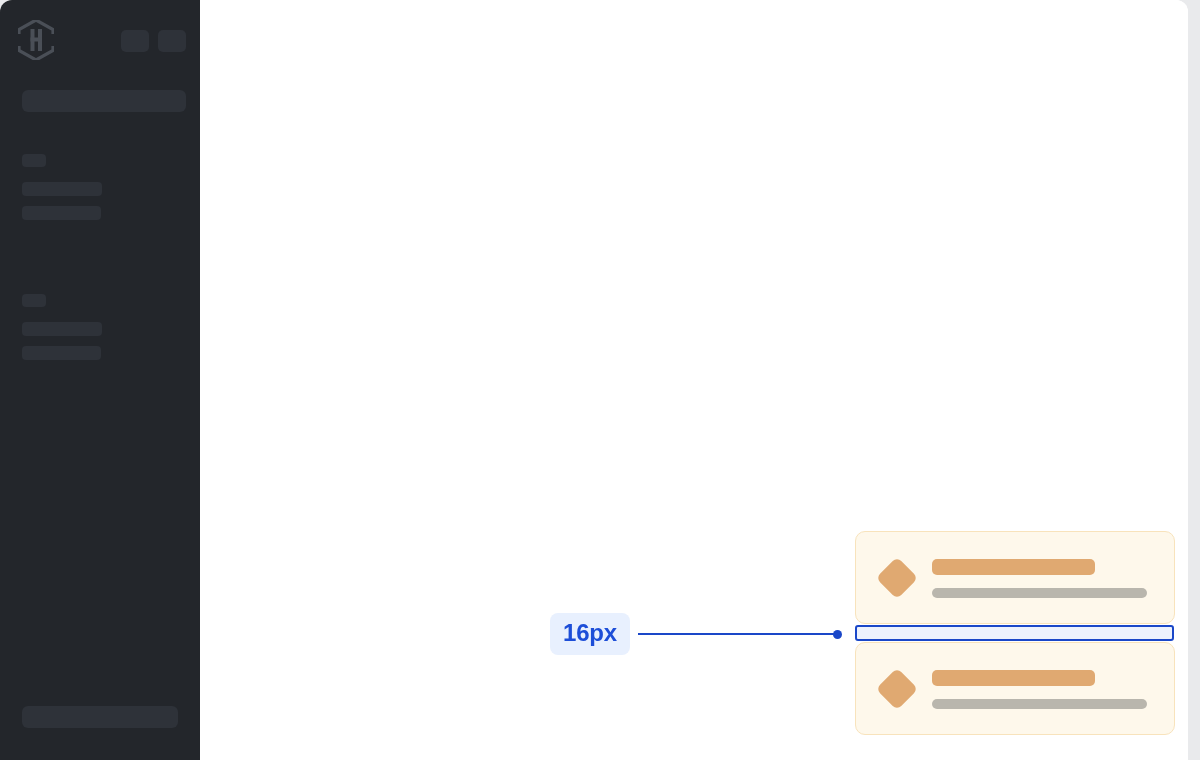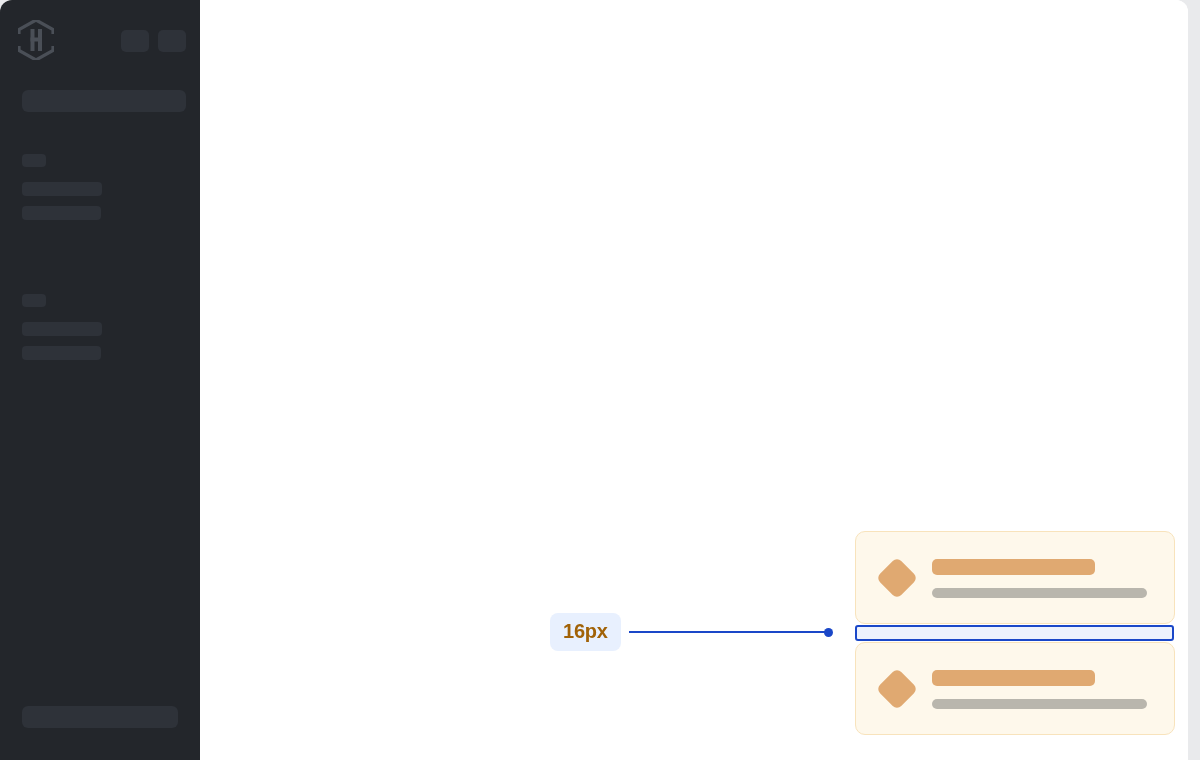--- a/index.html
+++ b/index.html
@@ -187,22 +187,22 @@
   .annotation {
     position: absolute;
     left: 350px;
     top: 613px;
     display: flex;
     align-items: center;
   }
 
   .annotation-pill {
     background: #E8F0FE;
-    color: #a16207;
-    font-size: 20px;
+    color: #1d4ed8;
+    font-size: 24px;
     font-weight: 700;
     line-height: 1;
     padding: 8px 13px 10px 13px;
     border-radius: 8px;
     letter-spacing: -0.2px;
     white-space: nowrap;
   }
 
   .leader-line {
     width: 196px;

